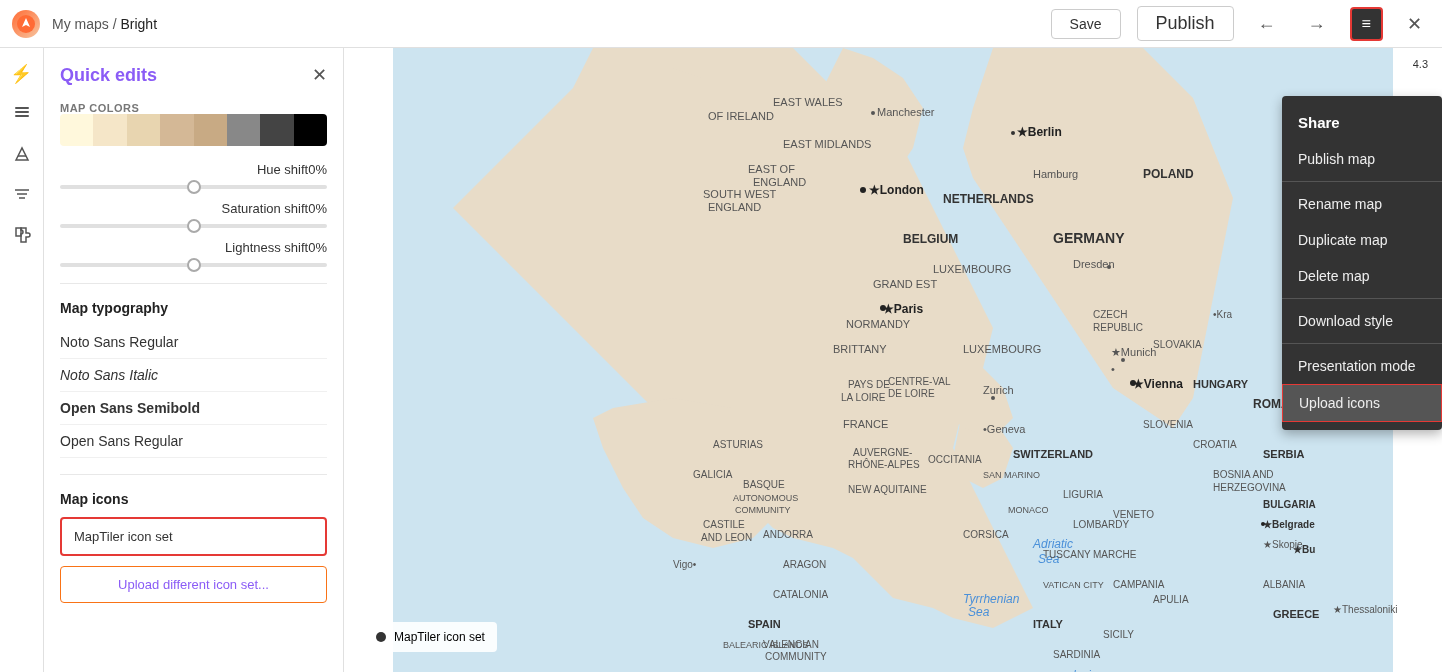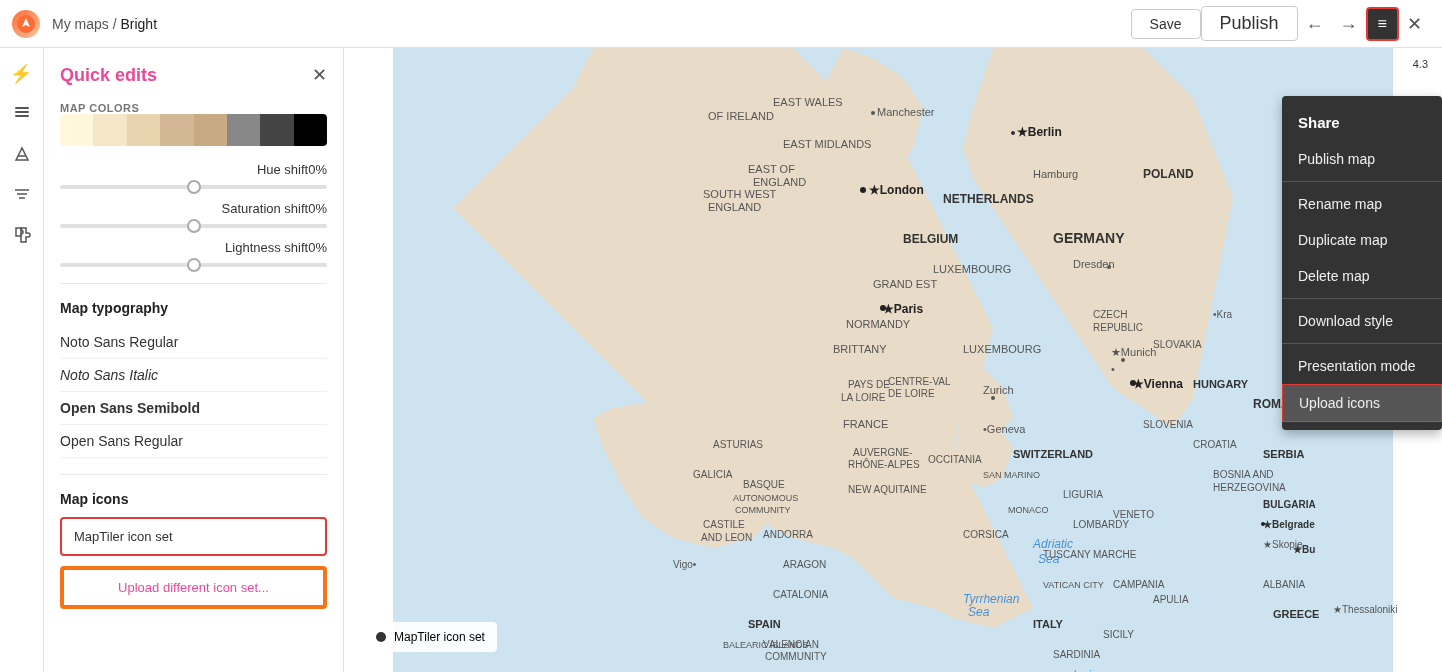--- a/index.html
+++ b/index.html
@@ -26,21 +26,21 @@
     }
     .topbar-breadcrumb {
       font-size: 14px;
       color: #555;
       flex: 1;
     }
     .topbar-breadcrumb span { color: #333; font-weight: 500; }
     .topbar-actions {
       display: flex;
       align-items: center;
-      gap: 0;
+      gap: 16px;
     }
     .btn-save {
       background: #fff;
       border: 1px solid #ccc;
       border-radius: 4px;
       padding: 6px 18px;
       font-size: 14px;
       cursor: pointer;
       color: #333;
     }
@@ -122,21 +122,21 @@
     }
     .panel-header {
       display: flex;
       justify-content: space-between;
       align-items: center;
       margin-bottom: 16px;
     }
     .panel-title {
       font-size: 18px;
       font-weight: 600;
-      color: #ec4899;
+      color: #8b5cf6;
     }
     .panel-close {
       background: none; border: none; cursor: pointer;
       font-size: 18px; color: #555;
     }
     .section-label {
       font-size: 11px;
       font-weight: 600;
       color: #777;
       text-transform: uppercase;
@@ -211,25 +211,25 @@
     .icon-set-box {
       border: 2px solid #e53935;
       border-radius: 4px;
       padding: 10px 12px;
       font-size: 13px;
       color: #333;
       margin-bottom: 10px;
       cursor: pointer;
     }
     .upload-btn {
-      border: 4px solid #f97316;
+      border: 1px solid #f97316;
       border-radius: 4px;
       padding: 10px 12px;
       font-size: 13px;
-      color: #ec4899;
+      color: #8b5cf6;
       background: #fff;
       cursor: pointer;
       width: 100%;
       text-align: center;
     }
 
     
     .map-area {
       flex: 1;
       position: relative;

